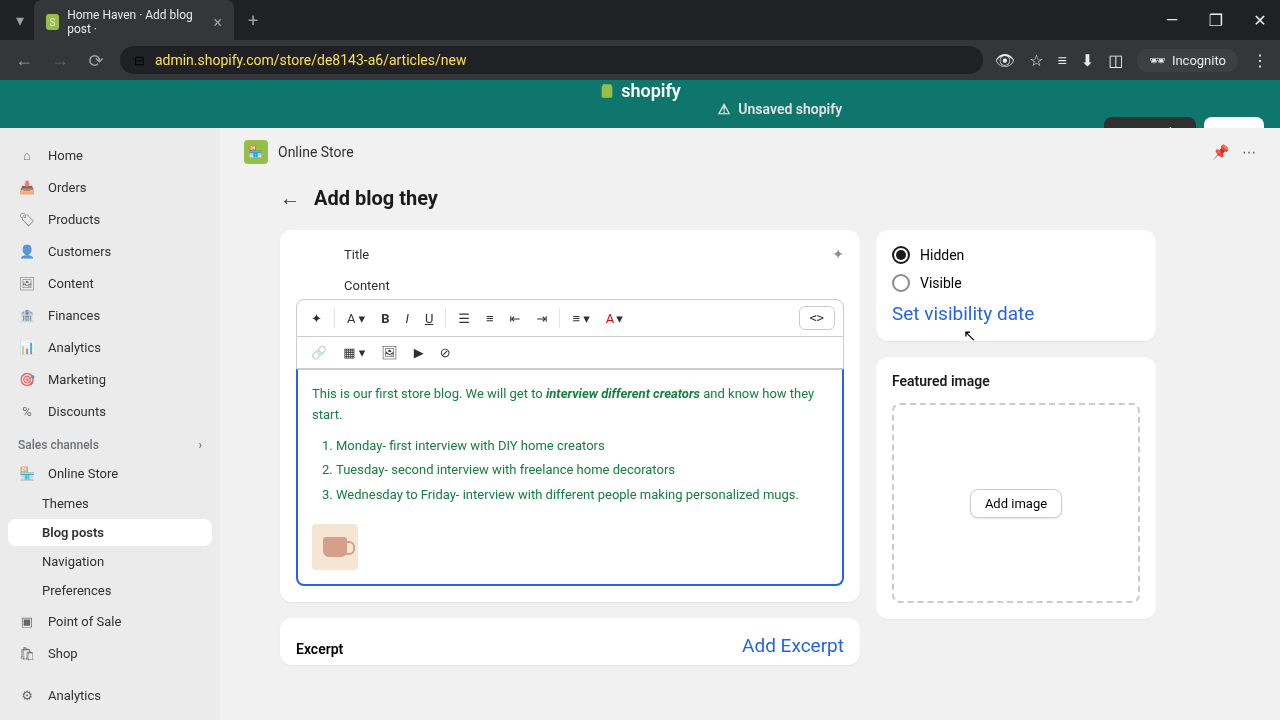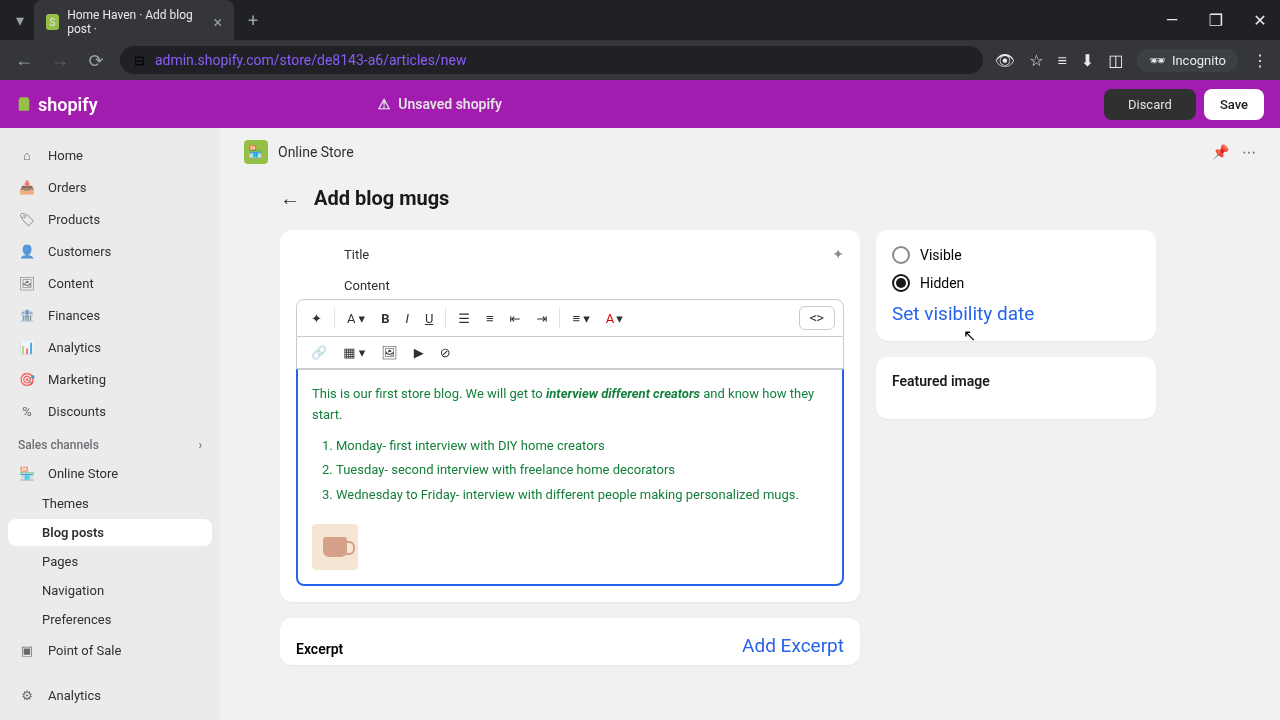--- a/index.html
+++ b/index.html
@@ -13,26 +13,26 @@
     .tab-icon { width: 16px; height: 16px; background: #95bf47; border-radius: 3px; display: flex; align-items: center; justify-content: center; font-size: 10px; }
     .tab-close { color: #9aa0a6; font-size: 16px; cursor: pointer; margin-left: 8px; }
     .new-tab { color: #9aa0a6; font-size: 18px; padding: 0 12px; cursor: pointer; }
     .window-controls { margin-left: auto; display: flex; gap: 20px; color: #e8eaed; }
     .window-btn { width: 24px; text-align: center; cursor: pointer; }
     
     .url-bar { background: #35363a; height: 40px; display: flex; align-items: center; padding: 0 12px; gap: 12px; }
     .nav-btn { color: #9aa0a6; font-size: 18px; cursor: pointer; width: 24px; text-align: center; }
     .nav-btn.disabled { opacity: 0.4; }
     .url-input-wrap { flex: 1; background: #202124; border-radius: 20px; padding: 6px 14px; display: flex; align-items: center; gap: 10px; }
-    .url-text { color: #8b5cf6; font-size: 14px; }
+    .url-text { color: #fde047; font-size: 14px; }
     .url-toolbar { display: flex; gap: 14px; color: #e8eaed; align-items: center; }
     .incognito-badge { background: #3c4043; border-radius: 14px; padding: 4px 12px; display: flex; align-items: center; gap: 6px; font-size: 13px; color: #e8eaed; }
     
     
-    .shopify-header { background: #a21caf; height: 48px; display: flex; align-items: center; padding: 0 16px; }
+    .shopify-header { background: #0f766e; height: 48px; display: flex; align-items: center; padding: 0 16px; flex-direction: column; }
     .shopify-logo { color: #fff; font-weight: 600; font-size: 18px; display: flex; align-items: center; gap: 6px; }
     .unsaved { color: #e3e3e3; font-size: 14px; margin-left: 280px; display: flex; align-items: center; gap: 8px; font-weight: 600; }
     .header-actions { margin-left: auto; display: flex; gap: 8px; }
     .discard-btn { background: #303030; color: #e3e3e3; border: none; padding: 8px 24px; border-radius: 8px; font-size: 13px; cursor: pointer; }
     .save-btn { background: #fff; color: #1a1a1a; border: none; padding: 8px 16px; border-radius: 8px; font-size: 13px; font-weight: 500; cursor: pointer; }
     
     
     .app-body { display: flex; height: calc(100vh - 128px); }
     .sidebar { width: 220px; background: #ebebeb; padding: 12px 8px; overflow-y: auto; }
     .sidebar-item { display: flex; align-items: center; gap: 12px; padding: 6px 10px; border-radius: 8px; font-size: 13px; color: #303030; cursor: pointer; margin-bottom: 2px; }
@@ -194,23 +194,20 @@
         <span class="s-icon">🏪</span>
         <span>Online Store</span>
       </div>
     <div class="sidebar-item sidebar-sub">
         <span>Themes</span>
       </div>
     <div class="sidebar-item sidebar-sub active">
         <span>Blog posts</span>
       </div>
     <div class="sidebar-item sidebar-sub">
-        <span>Pages</span>
-      </div>
-    <div class="sidebar-item sidebar-sub">
         <span>Navigation</span>
       </div>
     <div class="sidebar-item sidebar-sub">
         <span>Preferences</span>
       </div>
 
     <div class="sidebar-item">
         <span class="s-icon">▣</span>
         <span>Point of Sale</span>
       </div>
@@ -232,21 +229,21 @@
       <div class="breadcrumb-icon">🏪</div>
       <span>Online Store</span>
       <div class="breadcrumb-actions">
         <span>📌</span>
         <span>⋯</span>
       </div>
     </div>
 
     <div class="page-header">
       <span class="back-arrow">←</span>
-      <h1 class="page-title">Add blog mugs</h1>
+      <h1 class="page-title">Add blog they</h1>
     </div>
 
     <div class="content-wrap">
       <div class="main-col">
         <div class="card">
           <div class="field-label">
             <span>Title</span>
             <span class="sparkle">✦</span>
           </div>
           
@@ -302,31 +299,34 @@
           <div style="display:flex; justify-content:space-between; align-items:flex-end;">
             <span style="font-weight:600; font-size:14px">Excerpt</span>
             <span class="link-text">Add Excerpt</span>
           </div>
         </div>
       </div>
 
       <div class="side-col">
         <div class="card">
           <div class="radio-row">
+            <div class="radio checked"></div>
+            <span>Hidden</span>
+          </div>
+          <div class="radio-row">
             <div class="radio"></div>
             <span>Visible</span>
           </div>
-          <div class="radio-row">
-            <div class="radio checked"></div>
-            <span>Hidden</span>
-          </div>
           <div class="link-text" style="margin-top:8px">Set visibility date</div>
         </div>
 
         <div class="card">
           <div class="card-title">Featured image</div>
+          <div class="image-upload">
+            <button class="add-image-btn">Add image</button>
+          </div>
         </div>
       </div>
     </div>
   </div>
 </div>
 
 <div class="cursor-overlay">↖</div>
 
 </body></html>

